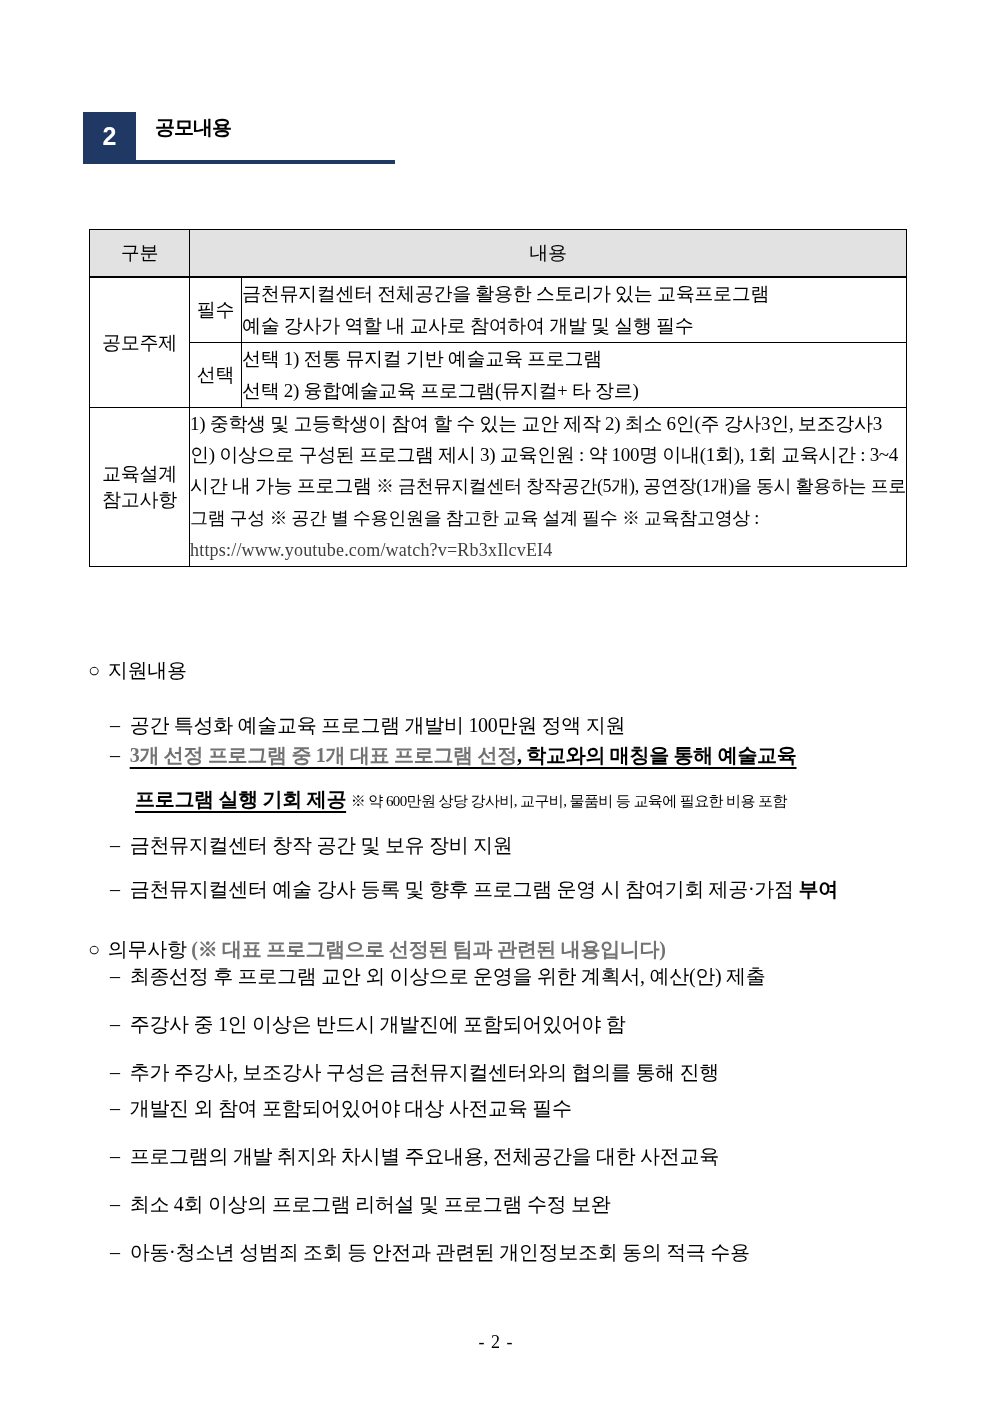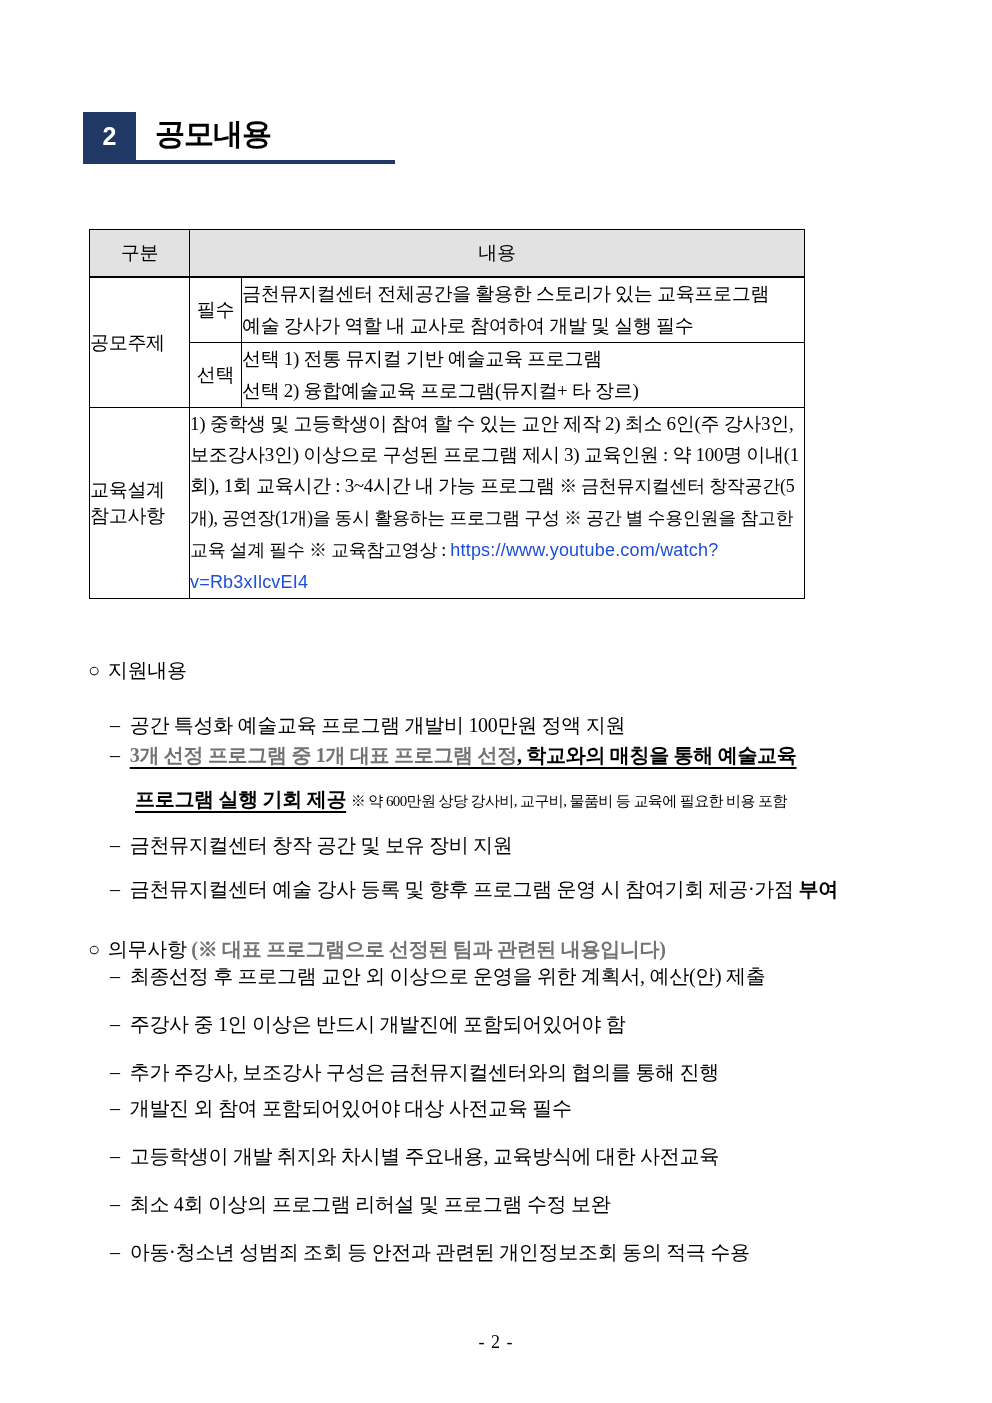--- a/index.html
+++ b/index.html
@@ -46,21 +46,21 @@
     font-family: "Liberation Sans", sans-serif;
     display: flex;
     align-items: center;
     justify-content: center;
     letter-spacing: 0;
   }
   .section-title {
     position: absolute;
     left: 72px;
     top: 2px;
-    font-size: 30px;
+    font-size: 20px;
     font-weight: bold;
     font-family: "Liberation Sans", sans-serif;
     letter-spacing: -1px;
     color: #000000;
     white-space: nowrap;
   }
   .section-rule {
     position: absolute;
     left: 83px;
     top: 160px;
@@ -90,56 +90,57 @@
   .redbold { color: #737373; font-weight: bold; }
   .ul { text-decoration: underline; text-underline-offset: 5px; }
   .bold { font-weight: bold; }
   .small { font-size: 15px; letter-spacing: -0.6px; text-align: right; }
 
   
   table.main-table {
     position: absolute;
     left: 89px;
     top: 229px;
-    width: 716px;
+    width: 818px;
     border-collapse: collapse;
     table-layout: fixed;
     font-size: 19px;
   }
   table.main-table td, table.main-table th {
     border: 1px solid #000000;
     padding: 0;
     vertical-align: middle;
     font-weight: normal;
     letter-spacing: -0.3px;
   }
   .th-cell {
     background: #E2E2E2;
     text-align: center;
     height: 46px;
     font-size: 19px;
     border-bottom: 2px solid #000 !important;
   }
   .col-label {
     width: 100px;
+    text-align: center;
   }
   .col-sub {
     width: 52px;
     text-align: center;
   }
   .cell-body {
     padding: 9px 0 9px 14px;
     line-height: 32px;
   }
   .cell-body .ln { display: block; white-space: nowrap; }
   .cell-body-2 {
     padding: 8px 0 8px 14px;
     line-height: 31px;
   }
-  .url { color: #1d4ed8; font-family: Liberation Sans, sans-serif; letter-spacing: 0.2px;}
+  .url { color: #404040; font-family: Liberation Serif, serif; letter-spacing: 0.2px;}
   .note-line { font-size: 18px; }
 
   
   .footer {
     position: absolute;
     left: 0;
     top: 1332px;
     width: 992px;
     text-align: center;
     font-size: 18px;
@@ -238,21 +239,21 @@
   <div class="bullet-dash" style="left:110px; top:1011px;">
     <span class="marker">–</span><span>주강사 중 1인 이상은 반드시 개발진에 포함되어있어야 함</span>
   </div>
   <div class="bullet-dash" style="left:110px; top:1059px;">
     <span class="marker">–</span><span>추가 주강사, 보조강사 구성은 금천뮤지컬센터와의 협의를 통해 진행</span>
   </div>
   <div class="bullet-dash" style="left:110px; top:1095px;">
     <span class="marker">–</span><span>개발진 외 참여 포함되어있어야 대상 사전교육 필수</span>
   </div>
   <div class="bullet-dash" style="left:110px; top:1143px;">
-    <span class="marker">–</span><span>고등학생이 개발 취지와 차시별 주요내용, 교육방식에 대한 사전교육</span>
+    <span class="marker">–</span><span>프로그램의 개발 취지와 차시별 주요내용, 전체공간을 대한 사전교육</span>
   </div>
   <div class="bullet-dash" style="left:110px; top:1191px;">
     <span class="marker">–</span><span>최소 4회 이상의 프로그램 리허설 및 프로그램 수정 보완</span>
   </div>
   <div class="bullet-dash" style="left:110px; top:1239px;">
     <span class="marker">–</span><span>아동·청소년 성범죄 조회 등 안전과 관련된 개인정보조회 동의 적극 수용</span>
   </div>
 
   <div class="footer">- 2 -</div>
 

